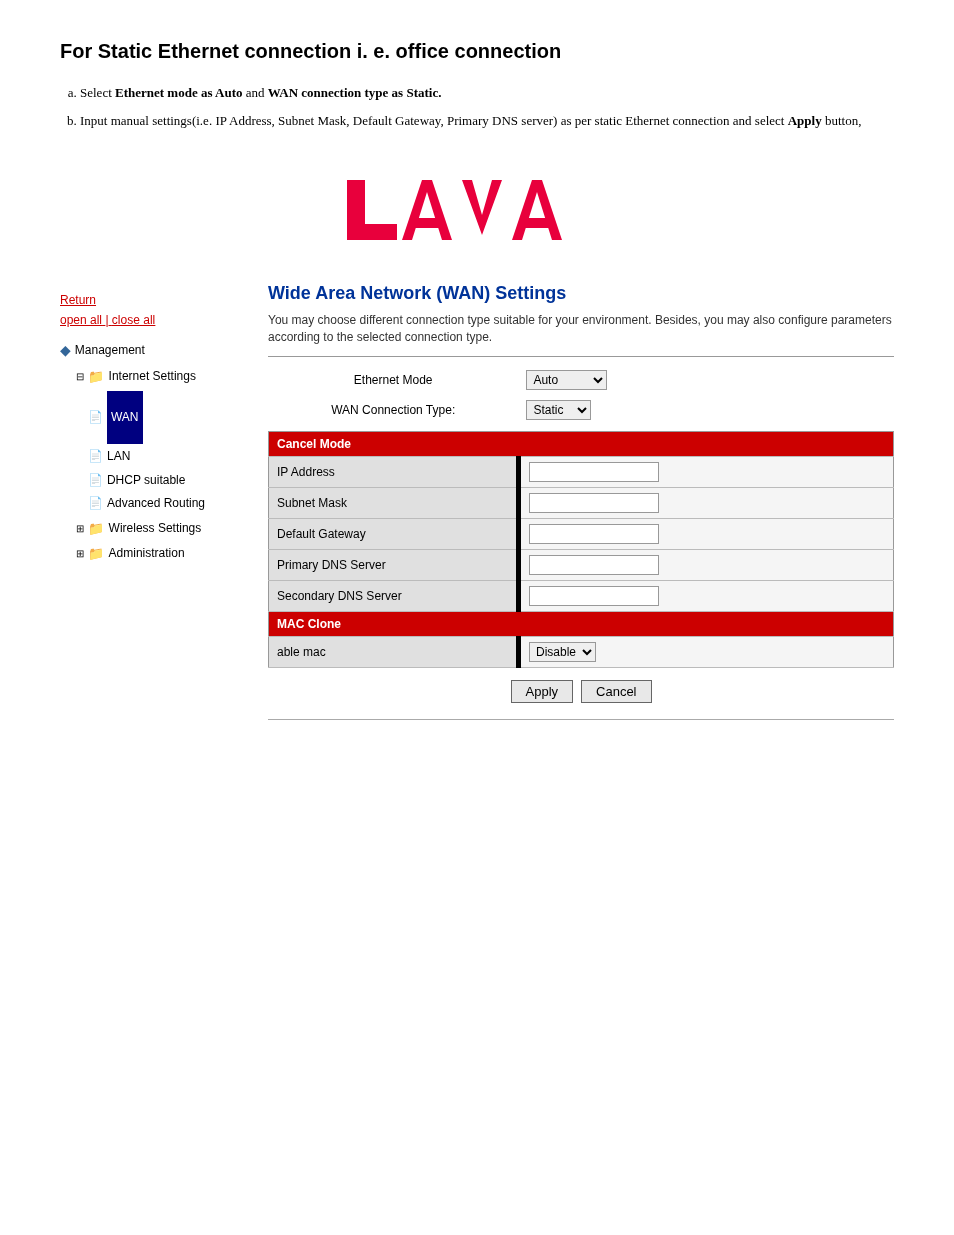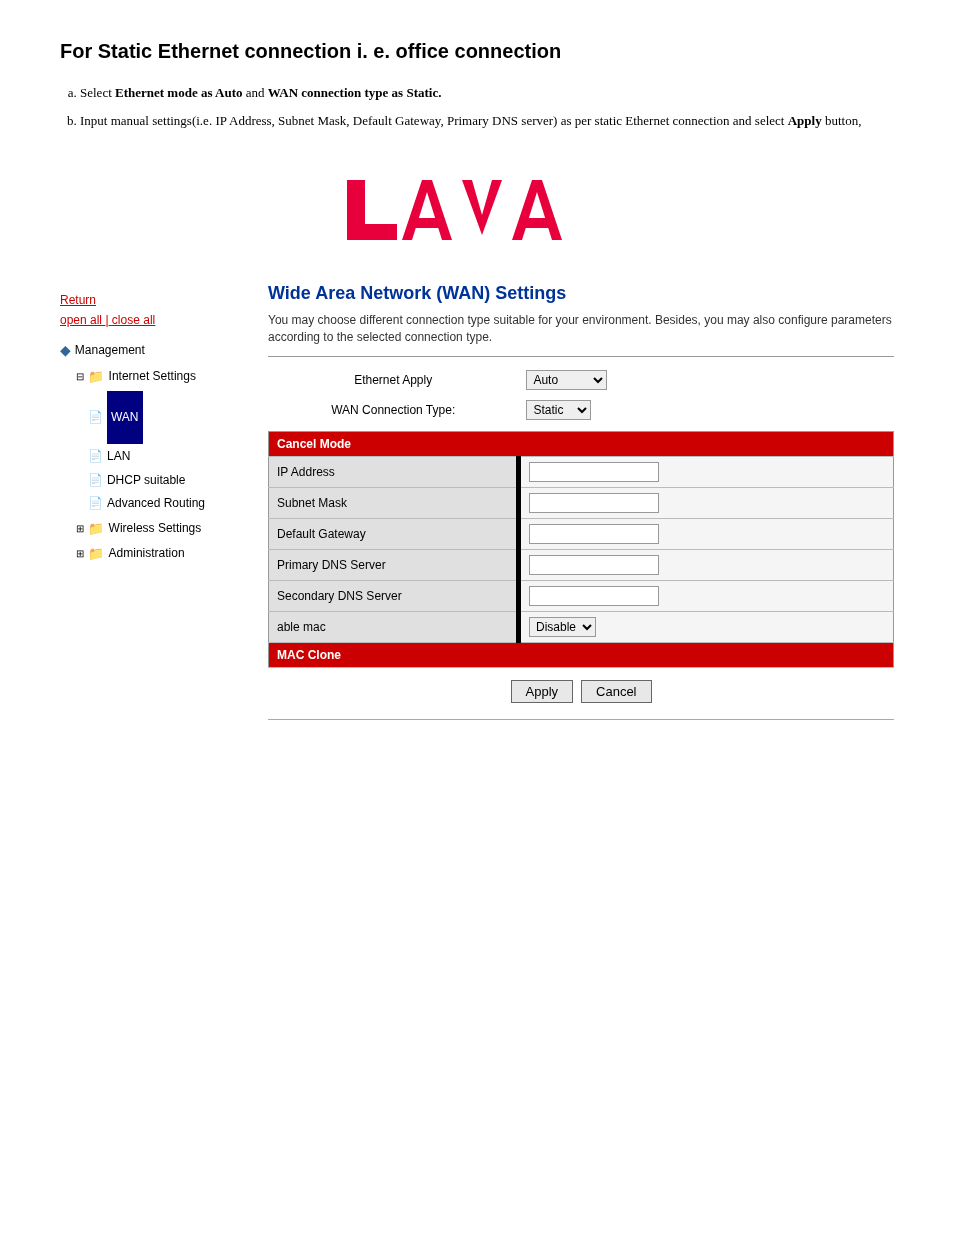--- a/index.html
+++ b/index.html
@@ -319,21 +319,21 @@
 
     <div class="wan-title">Wide Area Network (WAN) Settings</div>
 
     <div class="wan-description">You may choose different connection type suitable for your environment. Besides, you may also configure parameters according to the selected connection type.</div>
 
     <hr class="divider">
 
     <table class="settings-table">
       <tbody>
           <tr>
-        <td class="label-cell">Ethernet Apply</td>
+        <td class="label-cell">Ethernet Mode</td>
         <td class="value-cell">
           <select class="small-select">
             <option>Auto</option>
             <option>10M Half</option>
             <option>10M Full</option>
             <option>100M Half</option>
             <option>100M Full</option>
           </select>
         </td>
       </tr>
@@ -380,32 +380,32 @@
         </td>
       </tr>
       <tr>
         <td class="field-label">Secondary DNS Server</td>
         <td class="field-value">
           <input type="text" value="" style="">
         </td>
       </tr>
 
       <tr>
+        <td colspan="2" class="mac-section-header">MAC Clone</td>
+      </tr>
+
+      <tr>
         <td class="field-label">able mac</td>
         <td class="field-value">
           <select class="small-select">
             <option selected="">Disable</option>
             <option>Enable</option>
           </select>
         </td>
       </tr>
-
-      <tr>
-        <td colspan="2" class="mac-section-header">MAC Clone</td>
-      </tr>
     </tbody>
       </table>
 
     <div class="buttons-row">
       <button class="btn">Apply</button>
       <button class="btn">Cancel</button>
     </div>
 
     <hr class="bottom-divider">
 

